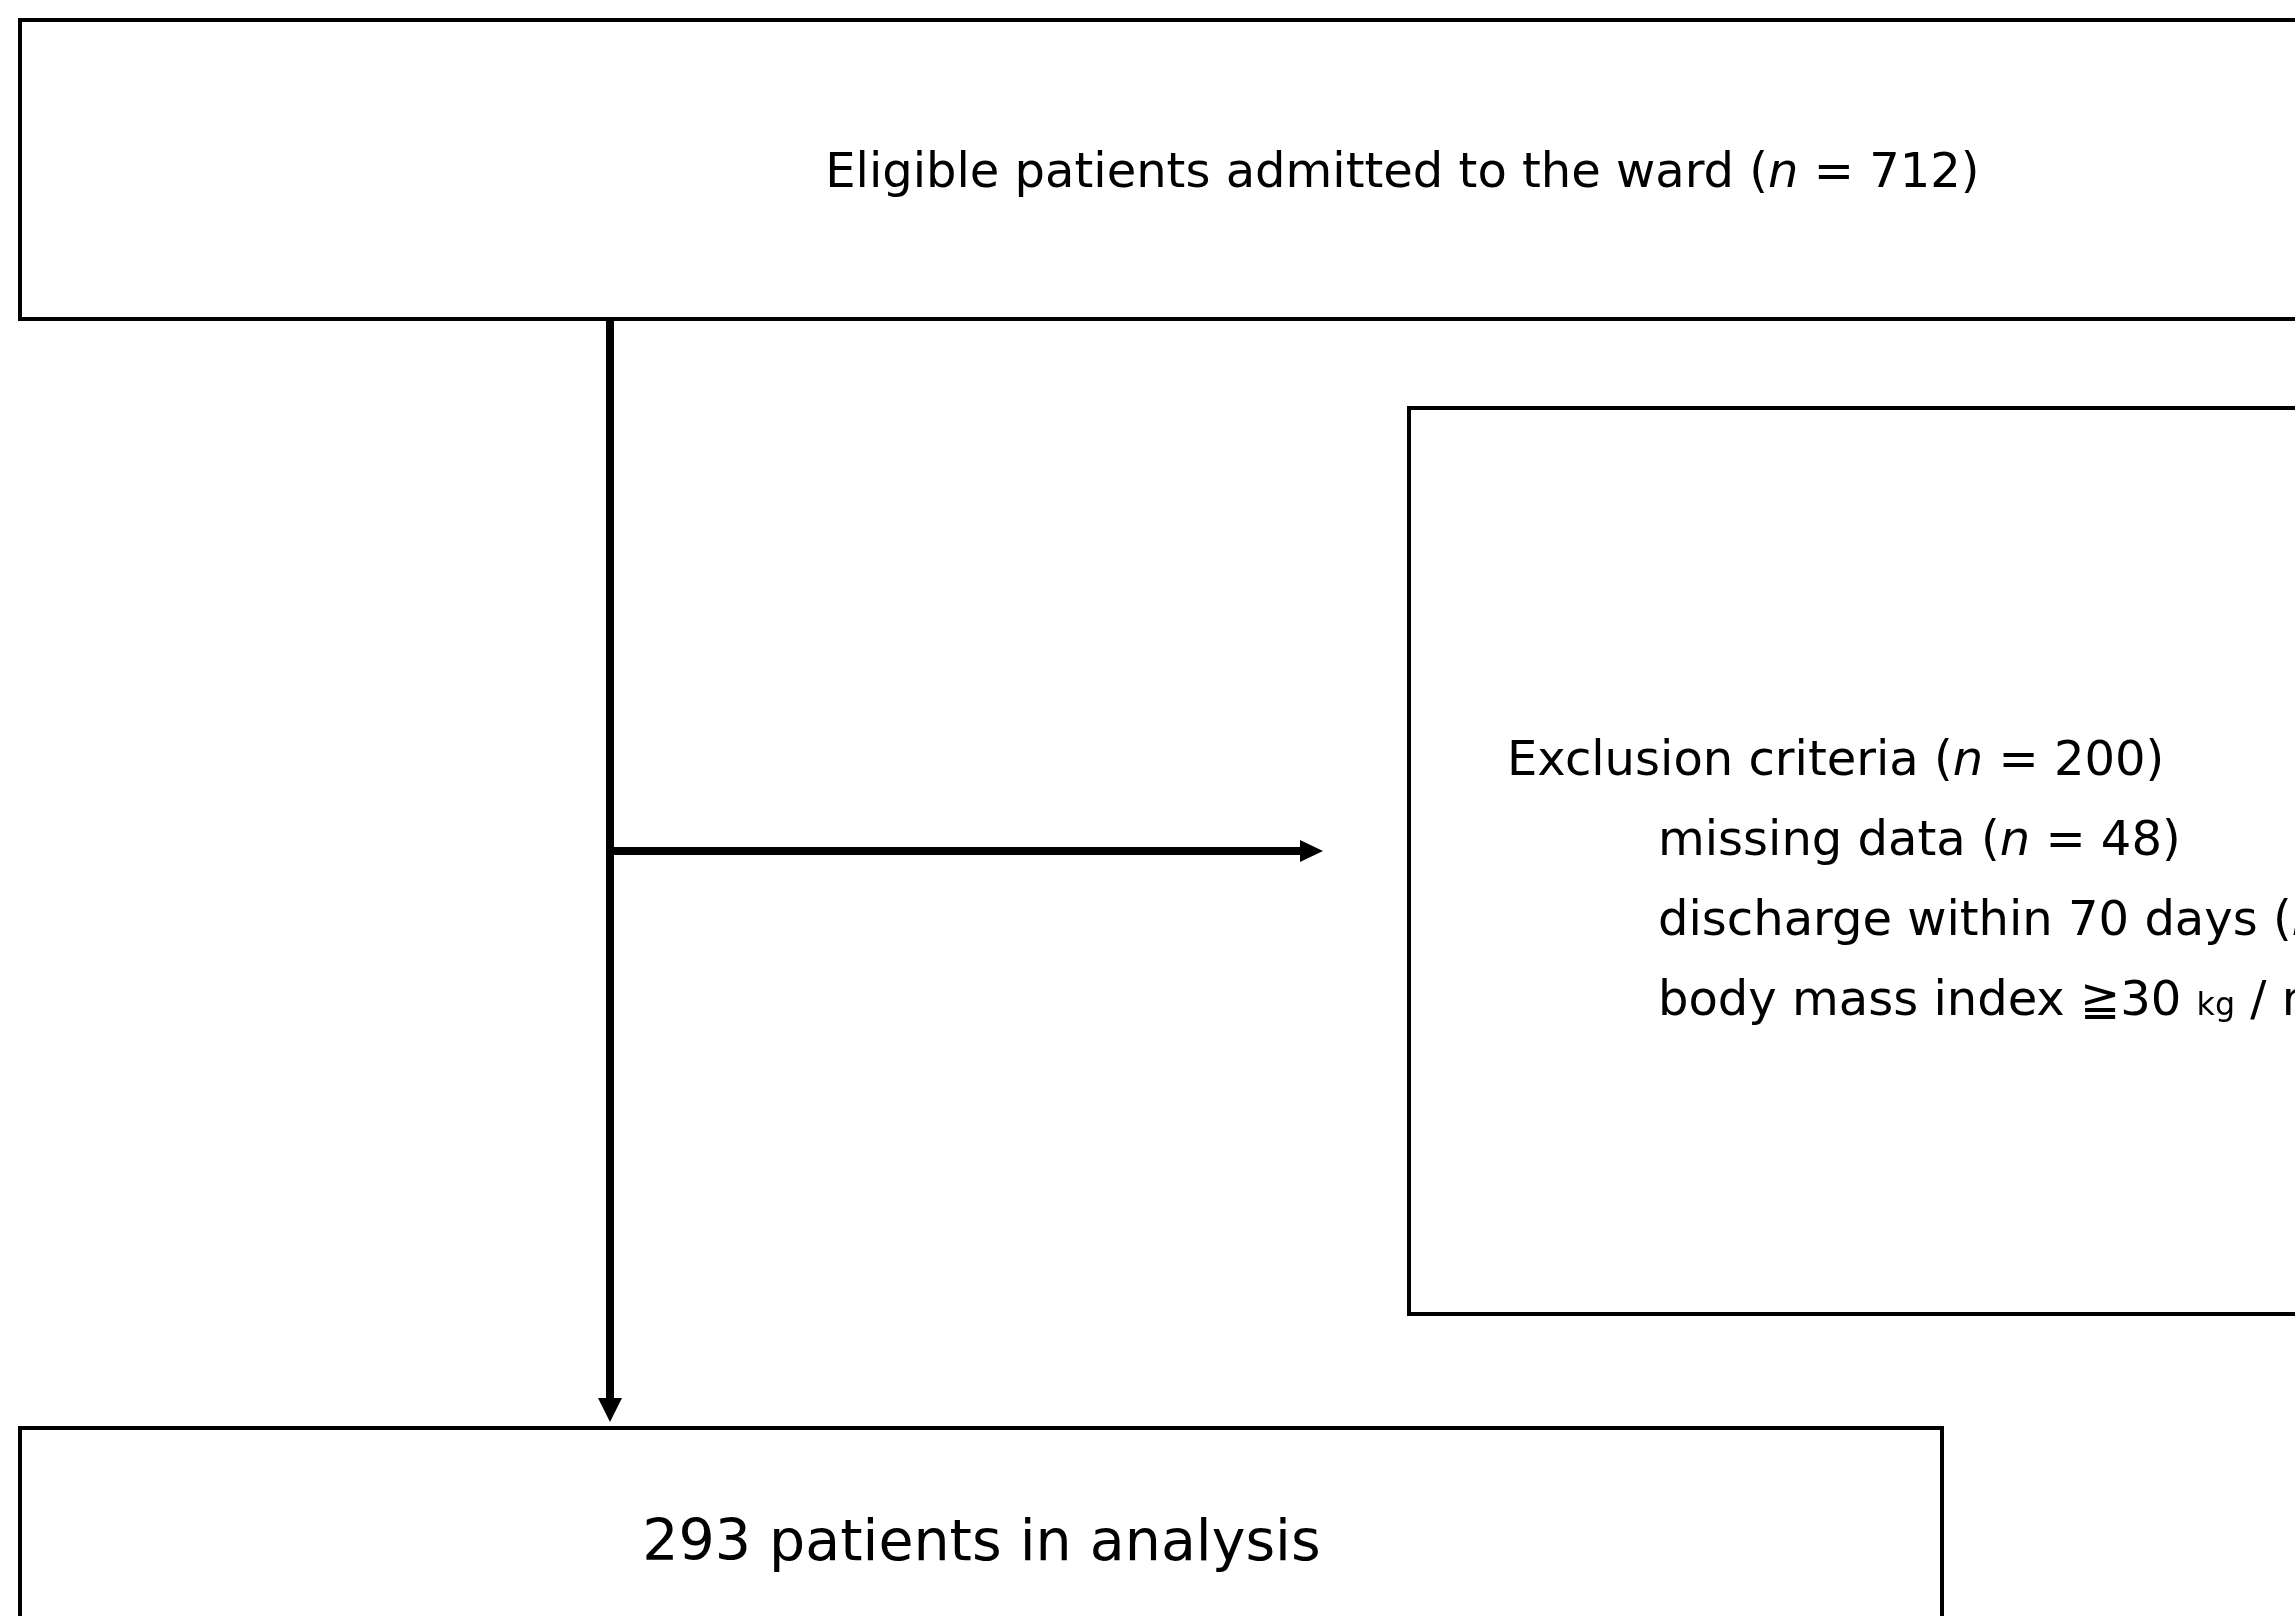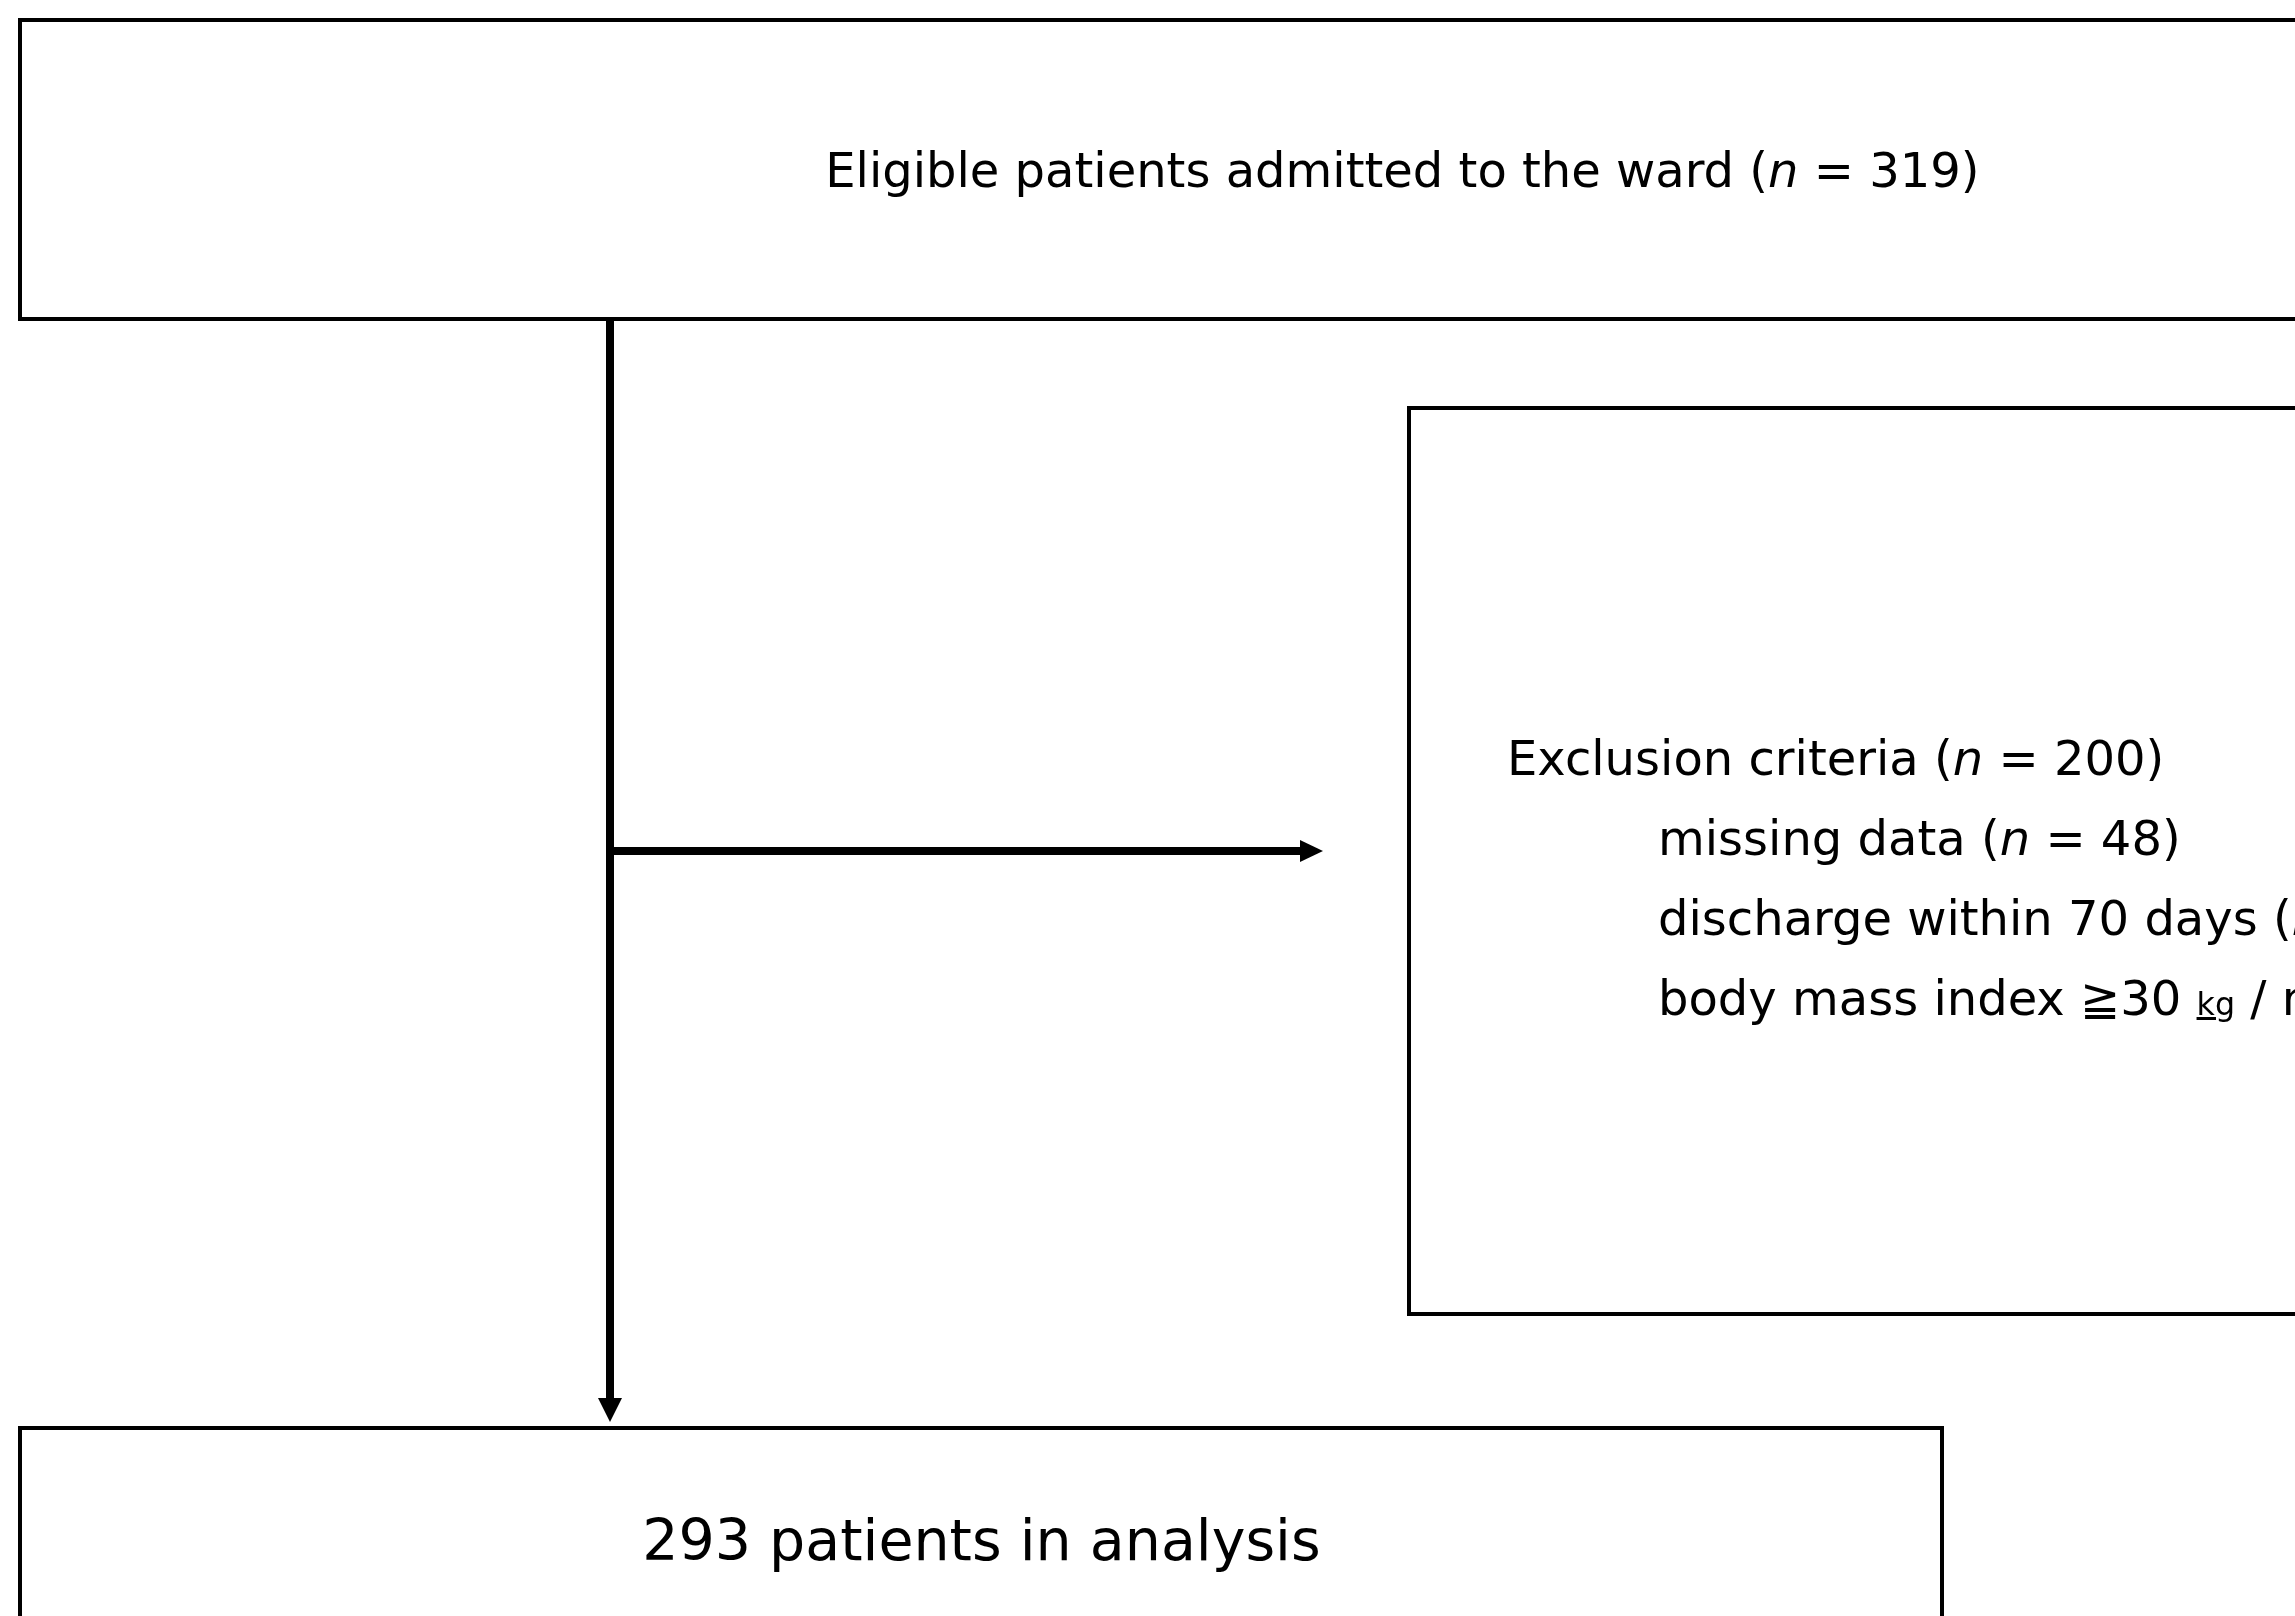--- a/index.html
+++ b/index.html
@@ -98,31 +98,30 @@
     left: 1300px;
     top: 840px;
     width: 0;
     height: 0;
     border-top: 11.5px solid transparent;
     border-bottom: 11.5px solid transparent;
     border-left: 23.4px solid #000000;
   }
   .u-small {
     font-size: 66%;
-    text-decoration: underline;
   }
   i {
     font-style: italic;
   }
 </style>
 </head>
 <body>
 
 <div class="box" id="top-box">
-  <span class="box-label"><span>Eligible patients admitted to the ward (</span><i>n</i><span> = 319)</span></span>
+  <span class="box-label"><span>Eligible patients admitted to the ward (</span><i>n</i><span> = 712)</span></span>
 </div>
 
 <div class="arrow-shaft" id="v-shaft"></div>
 <div id="v-head"></div>
 
 <div class="arrow-shaft" id="h-shaft"></div>
 <div id="h-head"></div>
 
 <div class="box" id="exclusion-box">
   <div id="exclusion-text">

